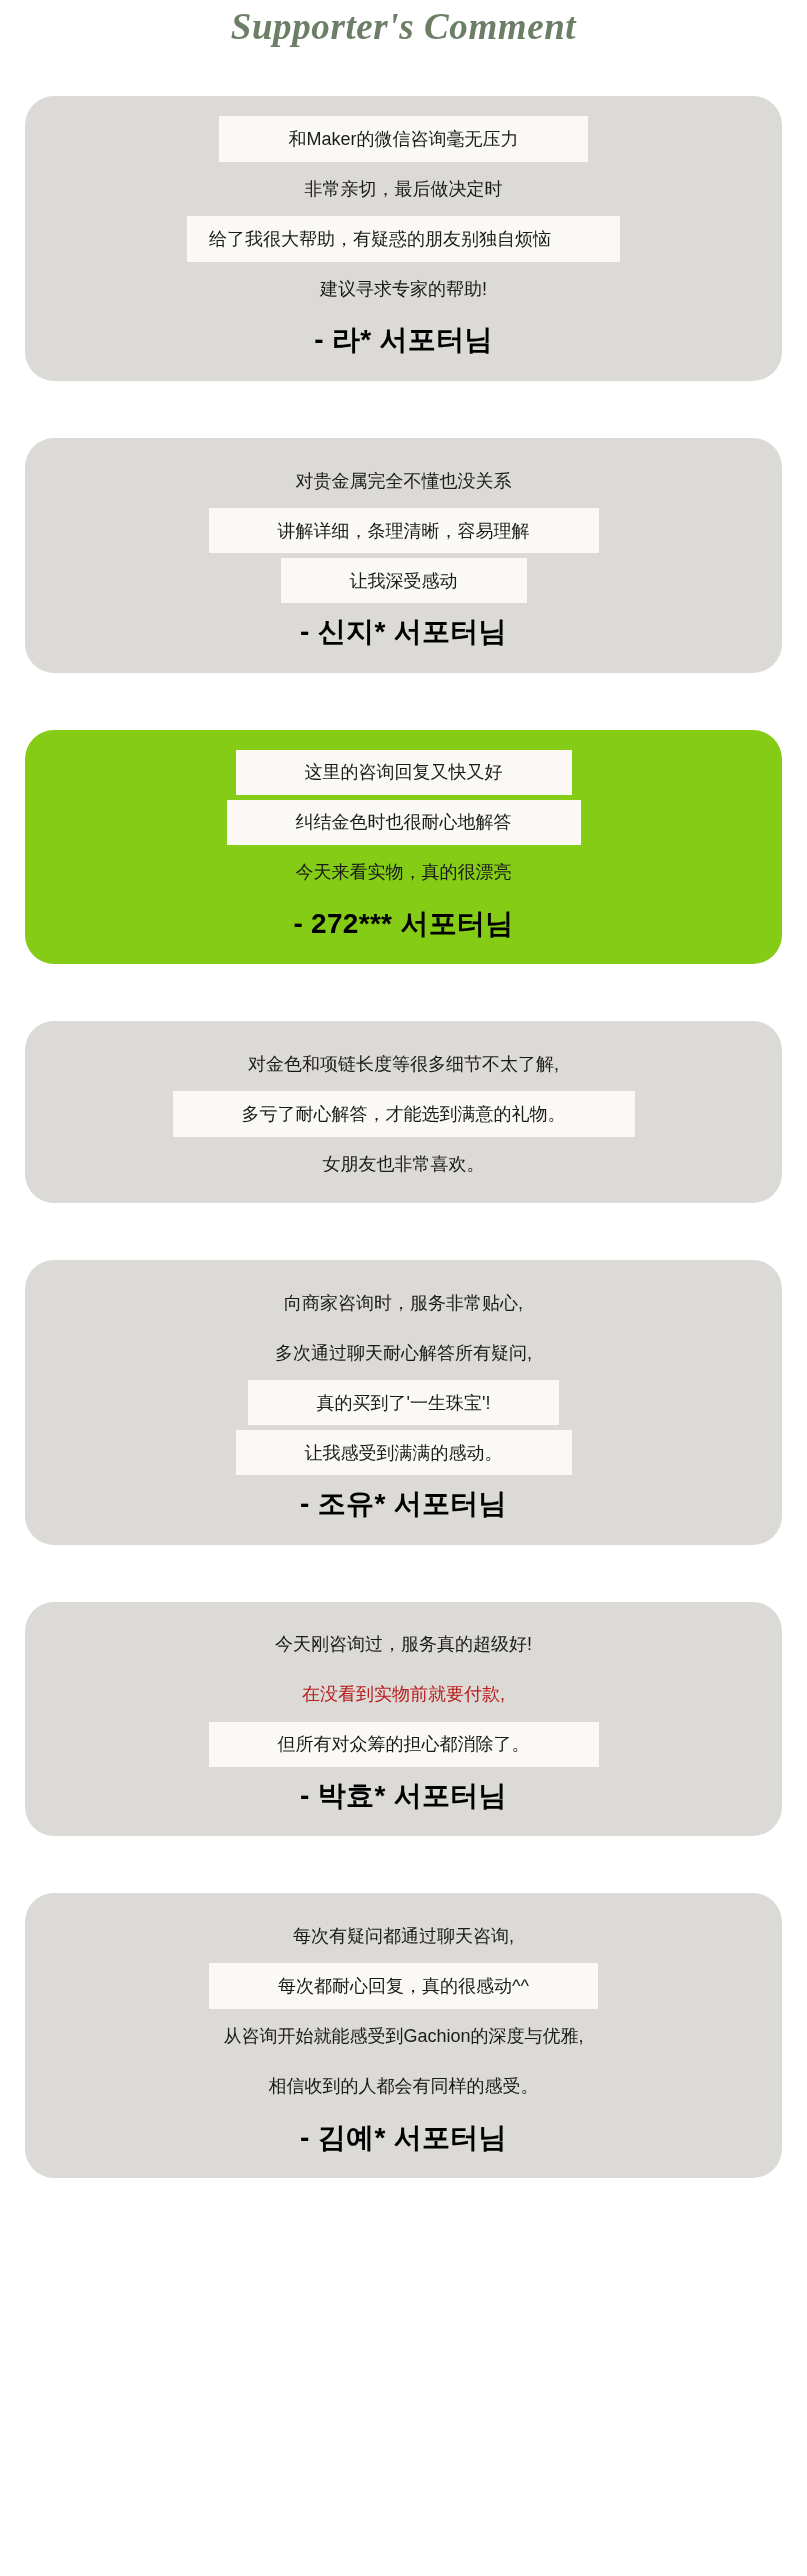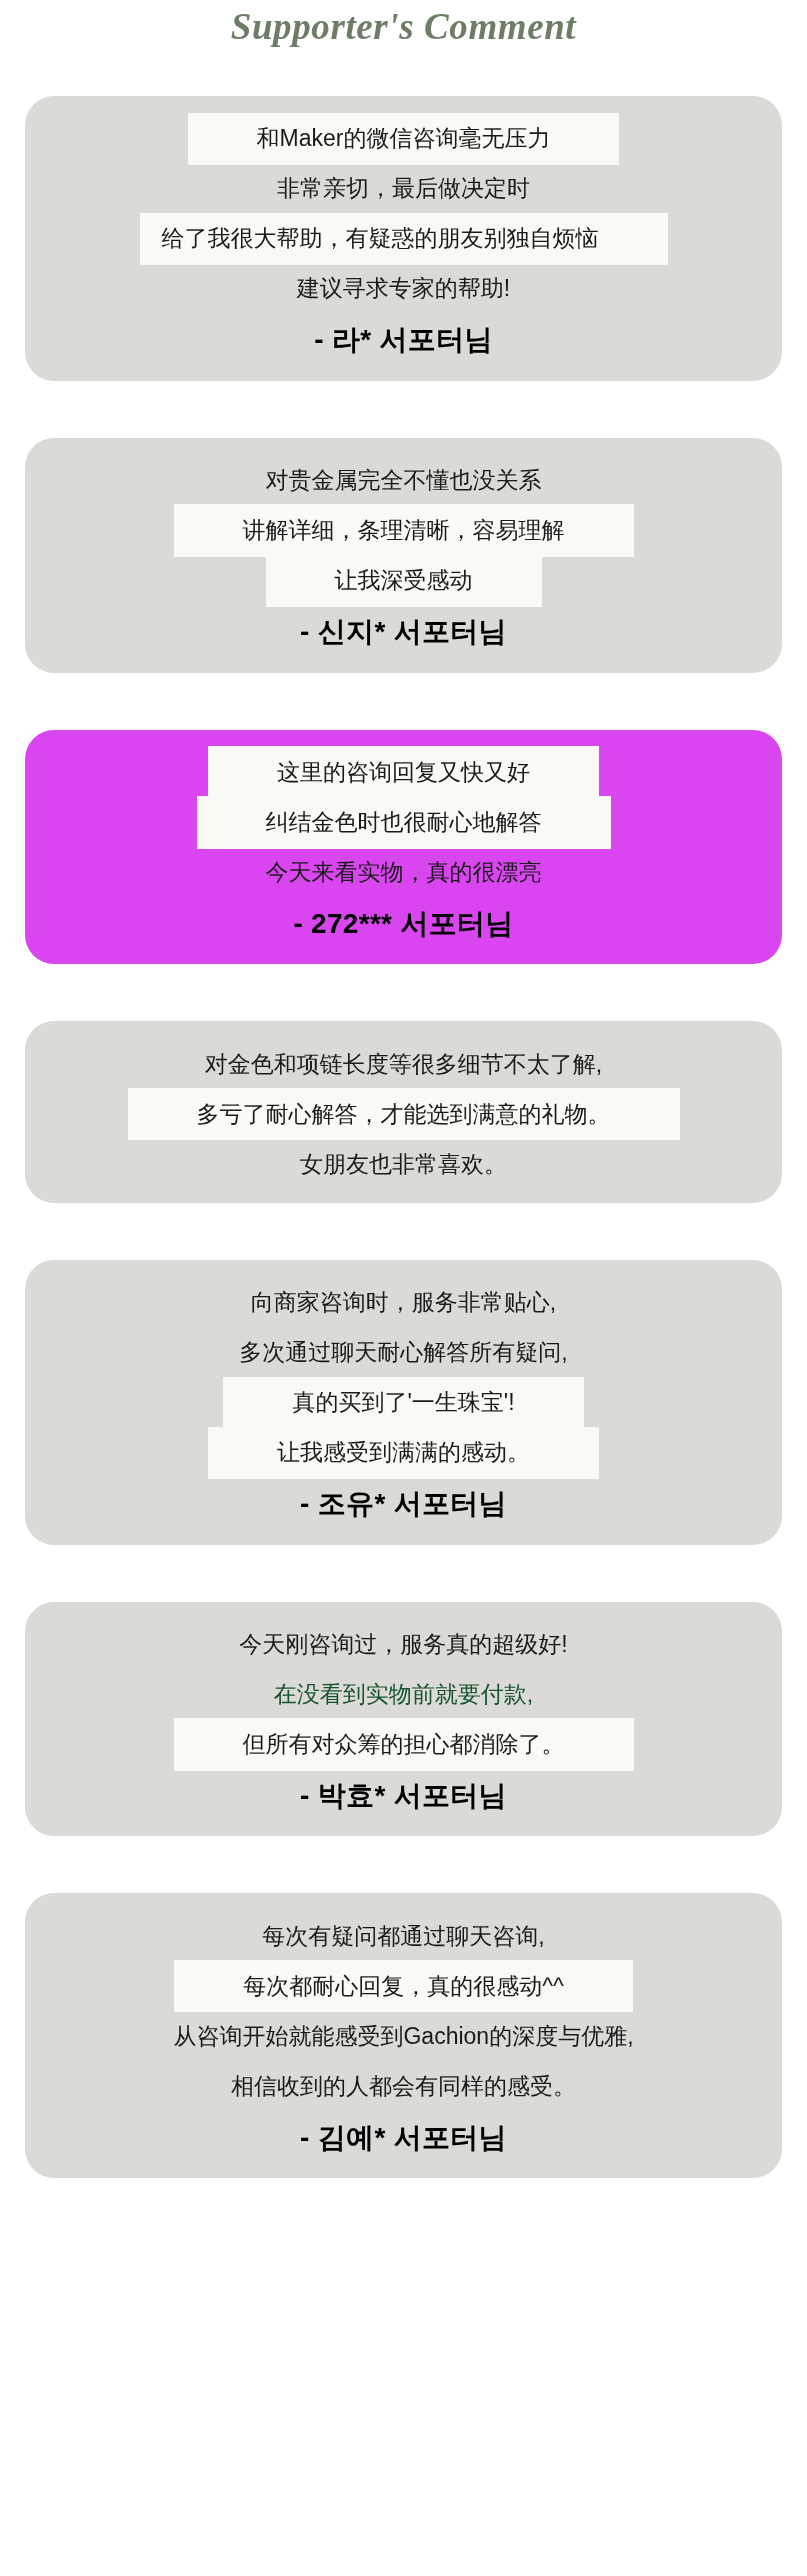--- a/index.html
+++ b/index.html
@@ -38,21 +38,21 @@
     border-radius: 29px;
     padding: 17.7px 12.6px 14px 12.6px;
     text-align: center;
   }
   .line {
     height: 50px;
     margin: 0;
     display: flex;
     align-items: center;
     justify-content: center;
-    font-size: 23px;
+    font-size: 18px;
     color: #1a1a1a;
   }
   .line > span {
     display: inline-block;
     padding: 0 8.8px;
     white-space: nowrap;
   }
   .line.hl > span {
     background: #faf9f6;
     padding: 10.7px 69px;
@@ -97,21 +97,21 @@
           <span style="color: rgb(26, 26, 26);">对贵金属完全不懂也没关系</span>
         </p>
         <p class="line hl">
           <span style="background: rgb(250, 249, 246); color: rgb(26, 26, 26);">讲解详细，条理清晰，容易理解</span>
         </p>
         <p class="line hl">
           <span style="background: rgb(250, 249, 246); color: rgb(26, 26, 26);">让我深受感动</span>
         </p>
         <p class="author" style="color: rgb(0, 0, 0);">- 신지* 서포터님</p>
       </section>
-      <section class="card" style="background: #d946ef; text-align: right;">
+      <section class="card" style="background: #84cc16; text-align: right;">
         <p class="line hl">
           <span style="background: rgb(250, 249, 246); color: rgb(26, 26, 26);">这里的咨询回复又快又好</span>
         </p>
         <p class="line hl">
           <span style="background: rgb(250, 249, 246); color: rgb(26, 26, 26);">纠结金色时也很耐心地解答</span>
         </p>
         <p class="line">
           <span style="color: rgb(26, 26, 26);">今天来看实物，真的很漂亮</span>
         </p>
         <p class="author" style="color: rgb(0, 0, 0);">- 272*** 서포터님</p>
@@ -140,21 +140,21 @@
         <p class="line hl">
           <span style="background: rgb(250, 249, 246); color: rgb(26, 26, 26);">让我感受到满满的感动。</span>
         </p>
         <p class="author" style="color: rgb(0, 0, 0);">- 조유* 서포터님</p>
       </section>
       <section class="card" style="background: rgb(220, 218, 214);">
         <p class="line">
           <span style="color: rgb(26, 26, 26);">今天刚咨询过，服务真的超级好!</span>
         </p>
         <p class="line">
-          <span style="color: #14532d;">在没看到实物前就要付款,</span>
+          <span style="color: #b91c1c;">在没看到实物前就要付款,</span>
         </p>
         <p class="line hl">
           <span style="background: rgb(250, 249, 246); color: rgb(26, 26, 26);">但所有对众筹的担心都消除了。</span>
         </p>
         <p class="author" style="color: rgb(0, 0, 0);">- 박효* 서포터님</p>
       </section>
       <section class="card" style="background: rgb(220, 218, 214);">
         <p class="line">
           <span style="color: rgb(26, 26, 26);">每次有疑问都通过聊天咨询,</span>
         </p>

